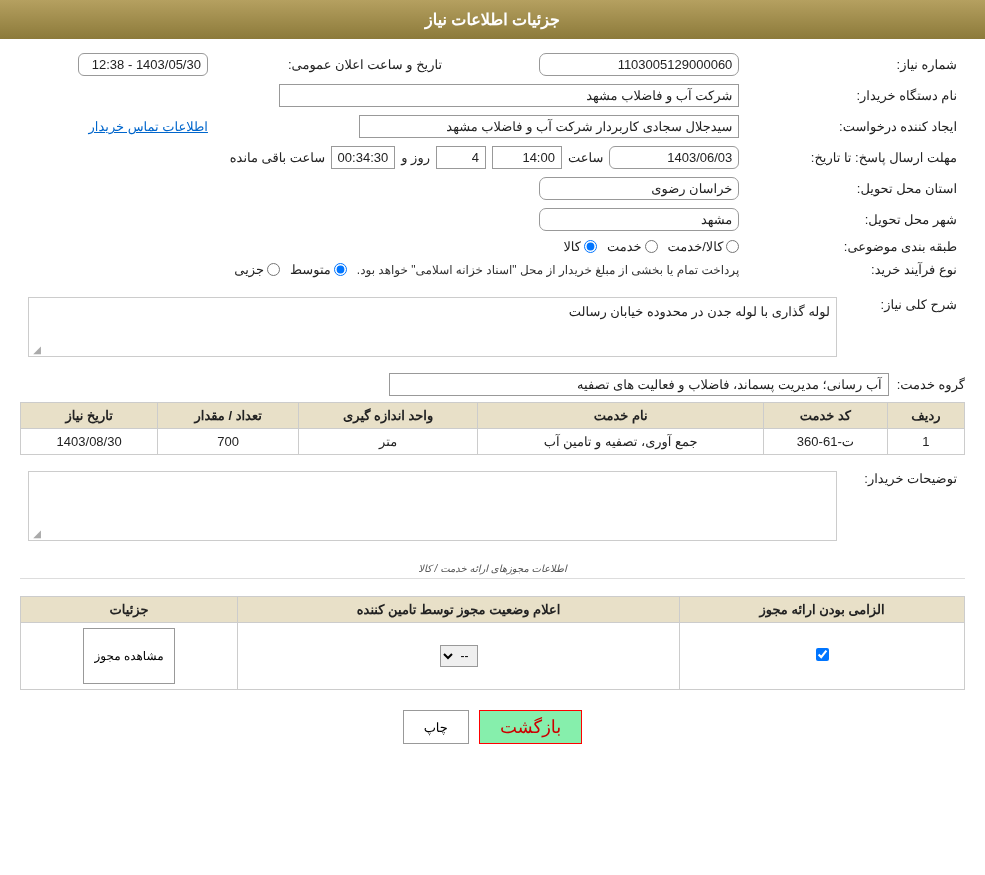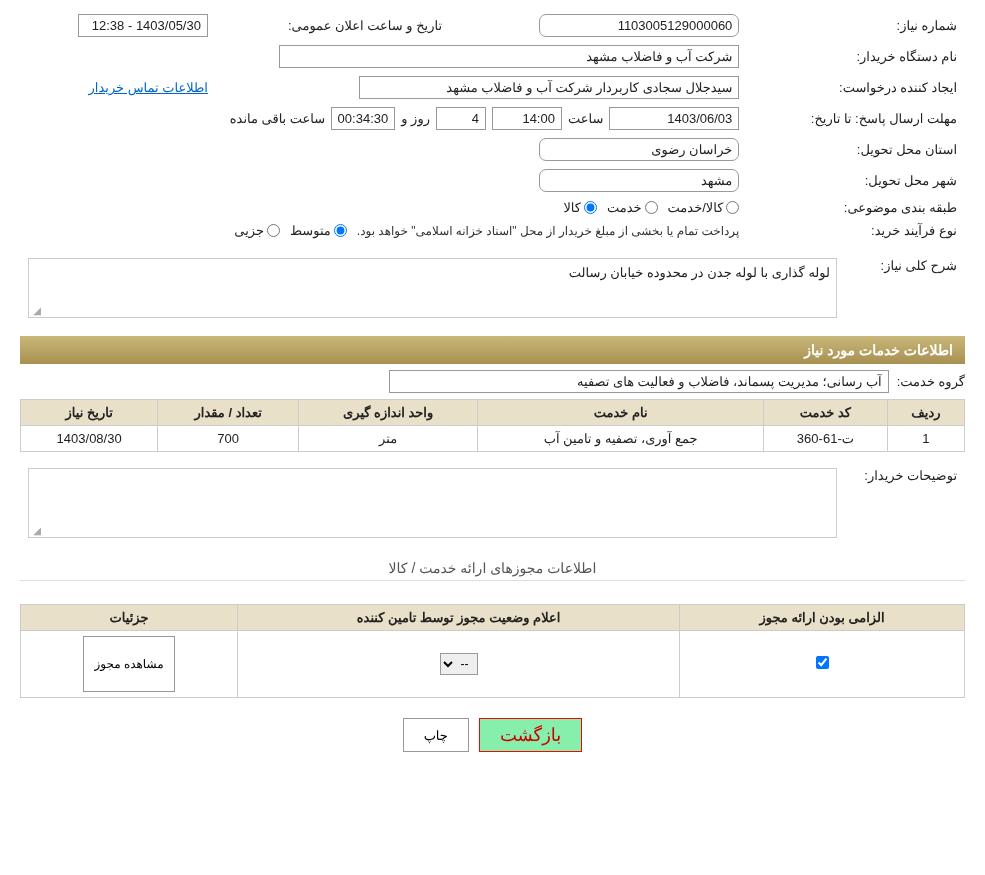--- a/index.html
+++ b/index.html
@@ -55,20 +55,21 @@
     }
     .input-wide {
       width: 320px;
     }
     .input-medium {
       width: 200px;
       border-radius: 7px;
     }
     .input-date {
       width: 130px;
+      border-radius: 6px;
     }
     .link-blue {
       color: #0066cc;
       text-decoration: underline;
       cursor: pointer;
     }
     .row-inline {
       display: flex;
       align-items: center;
       gap: 6px;
@@ -127,24 +128,25 @@
       align-items: center;
       gap: 10px;
       direction: rtl;
     }
     .licenses-section {
       margin-top: 10px;
     }
     .licenses-title {
       text-align: center;
       color: #555;
-      font-size: 14px;
-      margin-bottom: 23px;
+      font-size: 10px;
+      margin-bottom: 17px;
       padding: 4px;
       border-bottom: 1px solid #ddd;
+      font-style: italic;
     }
     .licenses-table {
       width: 100%;
       border-collapse: collapse;
       direction: rtl;
     }
     .licenses-table th {
       background: #e8e0c8;
       border: 1px solid #ccc;
       padding: 5px 8px;
@@ -214,20 +216,23 @@
       width: 10px;
       height: 10px;
       color: #aaa;
       font-size: 10px;
     }
   </style>
 </head>
 <body>
 
 <div class="page-wrapper">
+  <div class="header-bar">
+    <span>جزئیات اطلاعات نیاز</span>
+  </div>
 
   <div class="main-content">
 
     <table class="info-table">
       <tbody>
           <tr>
         <td class="label-cell">شماره نیاز:</td>
         <td class="value-cell">
           <div class="input-box input-medium">1103005129000060</div>
         </td>
@@ -329,21 +334,20 @@
         <td class="value-cell">
           <div class="description-container">
             <span>لوله گذاری با لوله جدن در محدوده خیابان رسالت</span>
             <span class="resize-handle">◢</span>
           </div>
         </td>
       </tr>
     </tbody>
       </table>
 
-    <div class="section-header">اطلاعات خدمات مورد نیاز</div>
 
     <div class="group-service-row" style="margin: 6px 0;">
       <span>گروه خدمت:</span>
       <div class="input-box" style="width:500px;">آب رسانی؛ مدیریت پسماند، فاضلاب و فعالیت های تصفیه</div>
     </div>
 
     <table class="services-table">
       <thead>
         <tr>
           <th>ردیف</th>

